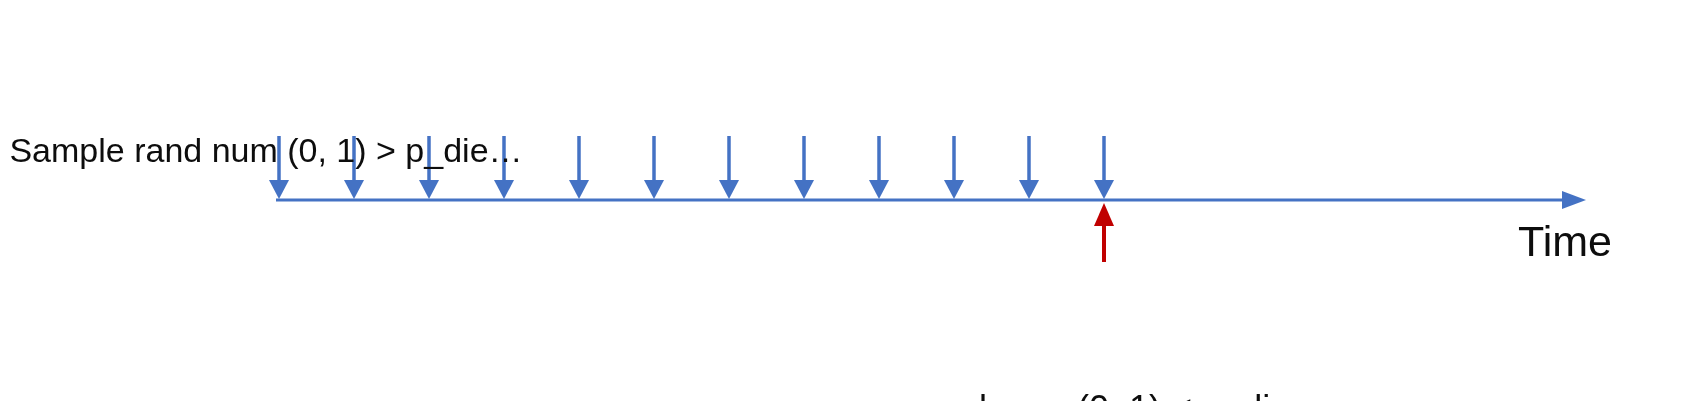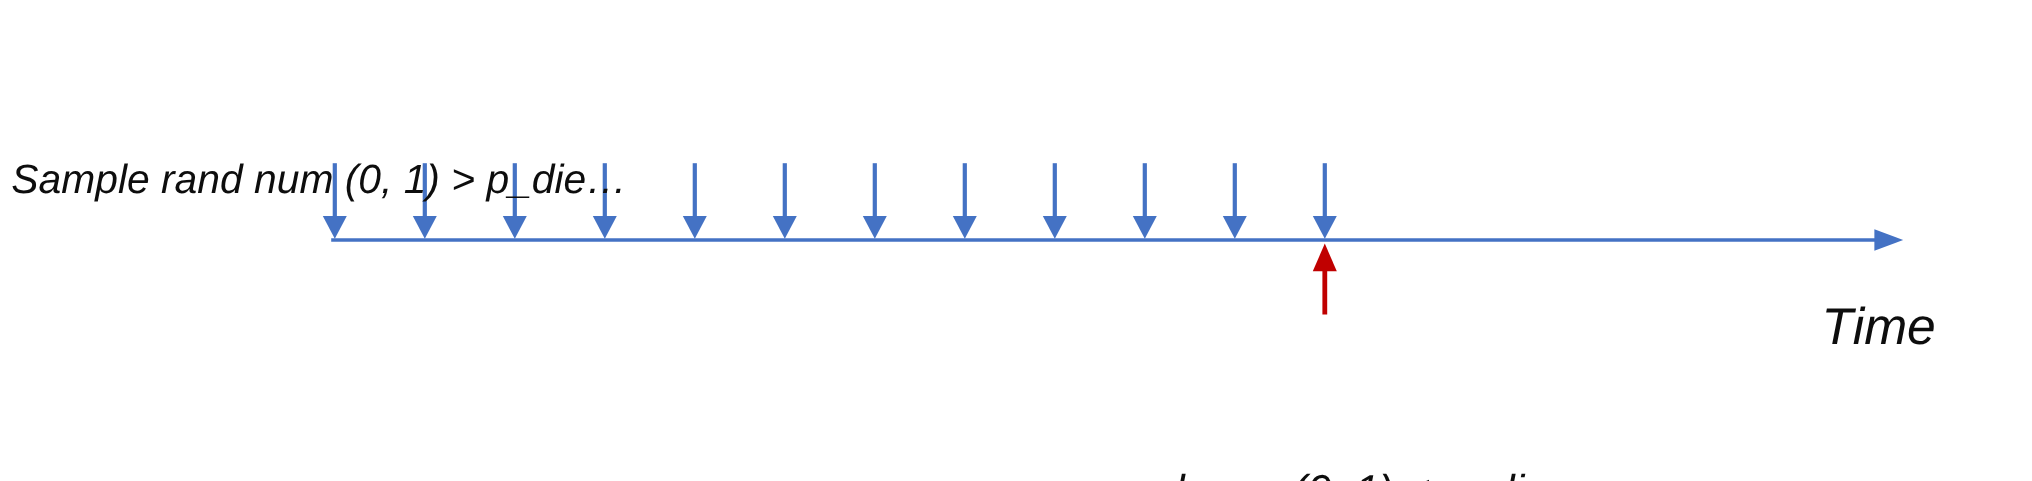--- a/index.html
+++ b/index.html
@@ -11,21 +11,20 @@
     height: 401px;
     background: #ffffff;
     position: relative;
     overflow: hidden;
     font-family: "Liberation Sans", sans-serif;
     color: #0d0d0d;
   }
   .slide {
     position: absolute;
     inset: 0;
-    font-style: italic;
   }
   svg.diagram {
     position: absolute;
     left: 0;
     top: 0;
   }
   .label {
     position: absolute;
     white-space: pre;
   }
@@ -39,21 +38,21 @@
   }
   .event-label {
     left: 915px;
     top: 266px;
     text-align: left;
     font-size: 36px;
     line-height: 57px;
   }
   .time-label {
     left: 1518px;
-    top: 248px;
+    top: 216px;
     font-size: 43px;
     line-height: 50px;
   }
 </style>
 </head>
 <body>
 
 <div class="slide">
 
   <svg class="diagram" id="diagram-svg" width="1693" height="401" viewBox="0 0 1693 401">

